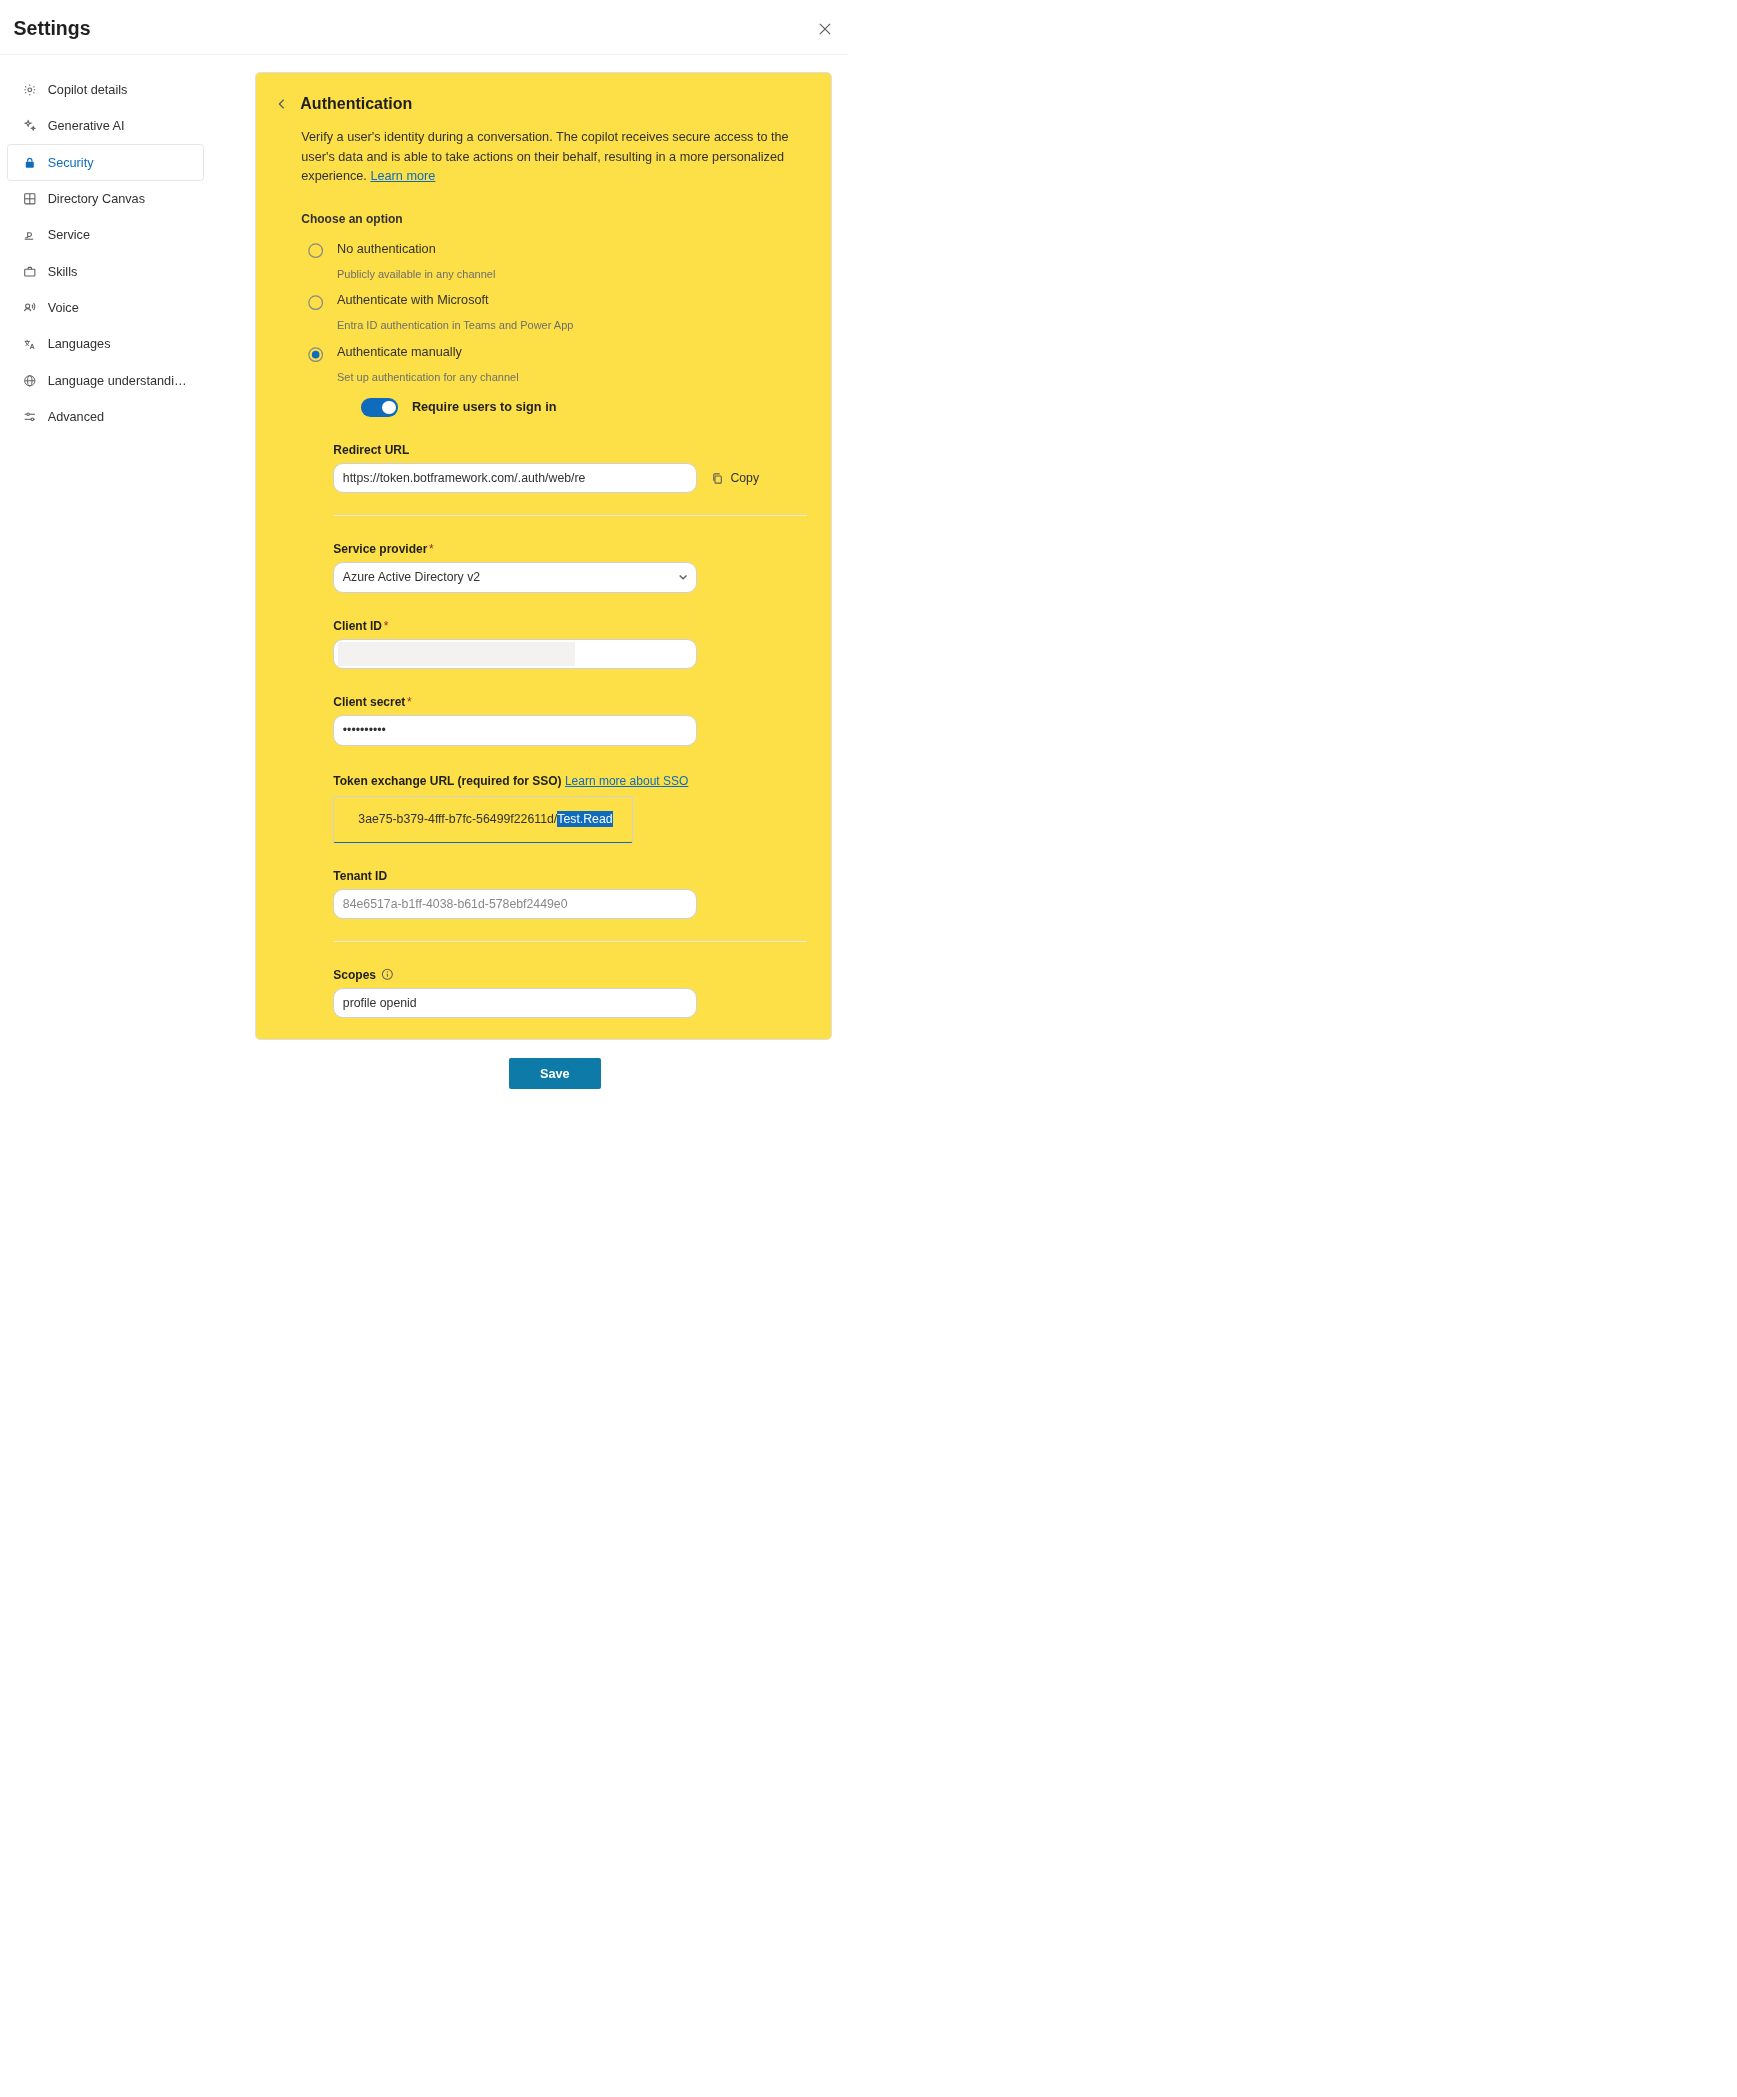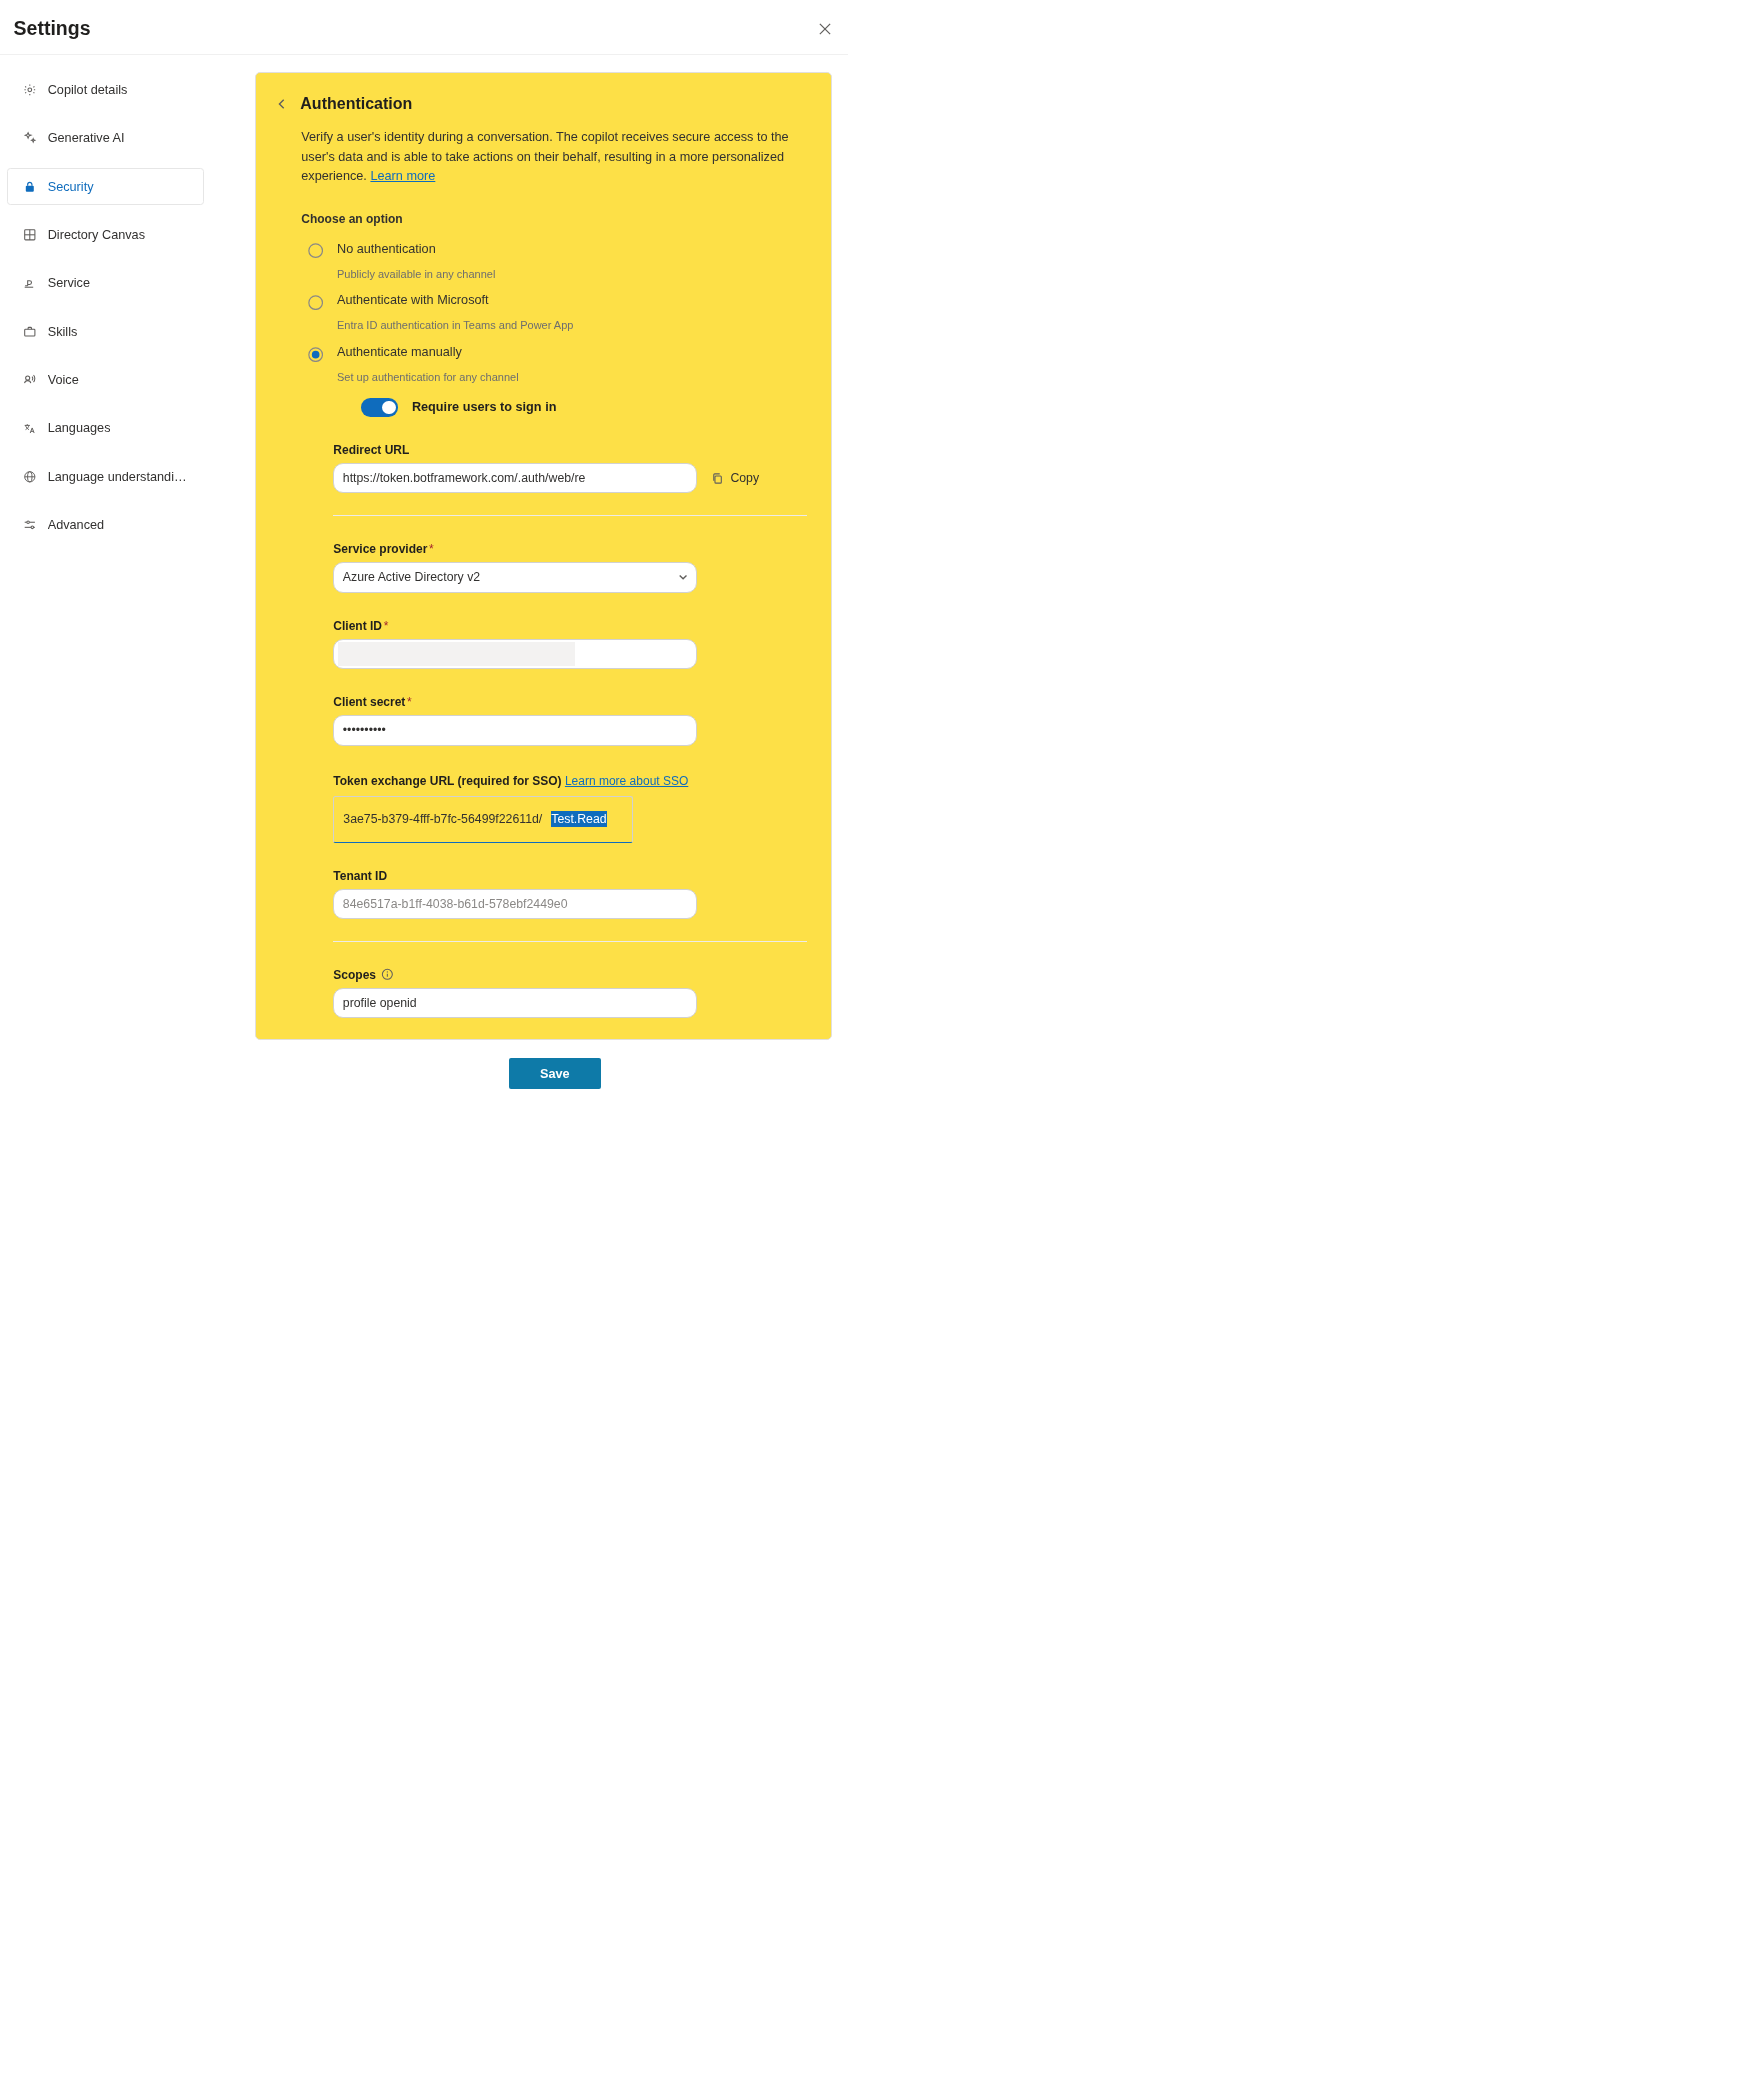--- a/index.html
+++ b/index.html
@@ -19,21 +19,21 @@
     padding: 17px 17px 13.6px 13.6px;
     border-bottom: 0.8px solid #f0f0f0;
   }
   .header h1 { margin: 0; font-size: 19.5px; font-weight: 600; color: #201f1e; }
   .close-x { width: 12px; height: 12px; stroke: #605e5c; stroke-width: 1.4; cursor: pointer; }
 
   
   .body { display: flex; align-items: flex-start; padding: 17px 16px 0 6.8px; gap: 51px; }
 
   
-  .sidebar { width: 197px; display: flex; flex-direction: column; gap: 12px; }
+  .sidebar { width: 197px; display: flex; flex-direction: column; gap: 0; }
   .side-item {
     display: flex; align-items: center; gap: 11px;
     padding: 10.2px 8.5px 10.2px 15.3px;
     font-size: 12.7px; color: #323130;
     border-radius: 3.4px; cursor: pointer;
     background: transparent; border: 0.8px solid transparent;
   }
   .side-item.selected {
     background: #fff; border: 0.8px solid #e6e6e6;
     color: #0f6cbd; font-weight: 400;
@@ -89,22 +89,22 @@
 
   .masked-block {
     display: inline-block; margin: 1.7px; width: 237px; height: 24px;
     background: #f3f2f1;
   }
   .hr { height: 0.8px; background: #edebe9; margin: 22px 0 18.6px 0; }
 
   
   .tok-input {
     width: 300px; height: 47px; border: 0.8px solid #d1d1d1; border-radius: 2.5px;
-    padding: 0 9px; display: flex; align-items: center; font-size: 12.3px;
-    border-bottom: 1.7px solid #0f6cbd; position: relative; overflow: hidden; gap: 9px;
+    padding: 0 24px; display: flex; align-items: center; font-size: 12.3px;
+    border-bottom: 1.7px solid #0f6cbd; position: relative; overflow: hidden;
   }
   .tok-pre { white-space: nowrap; }
   .tok-sel { background: #0f6cbd; color: #fff; padding: 0.8px 0 0.8px 0px; margin-left: 0; }
 
   .tenant-input { color: #8a8886; }
 
   .scopes-label-row { display: flex; align-items: center; gap: 5.1px; }
   .info-icon { width: 12.7px; height: 12.7px; stroke: #605e5c; stroke-width: 1.3; fill: none; }
 
   

